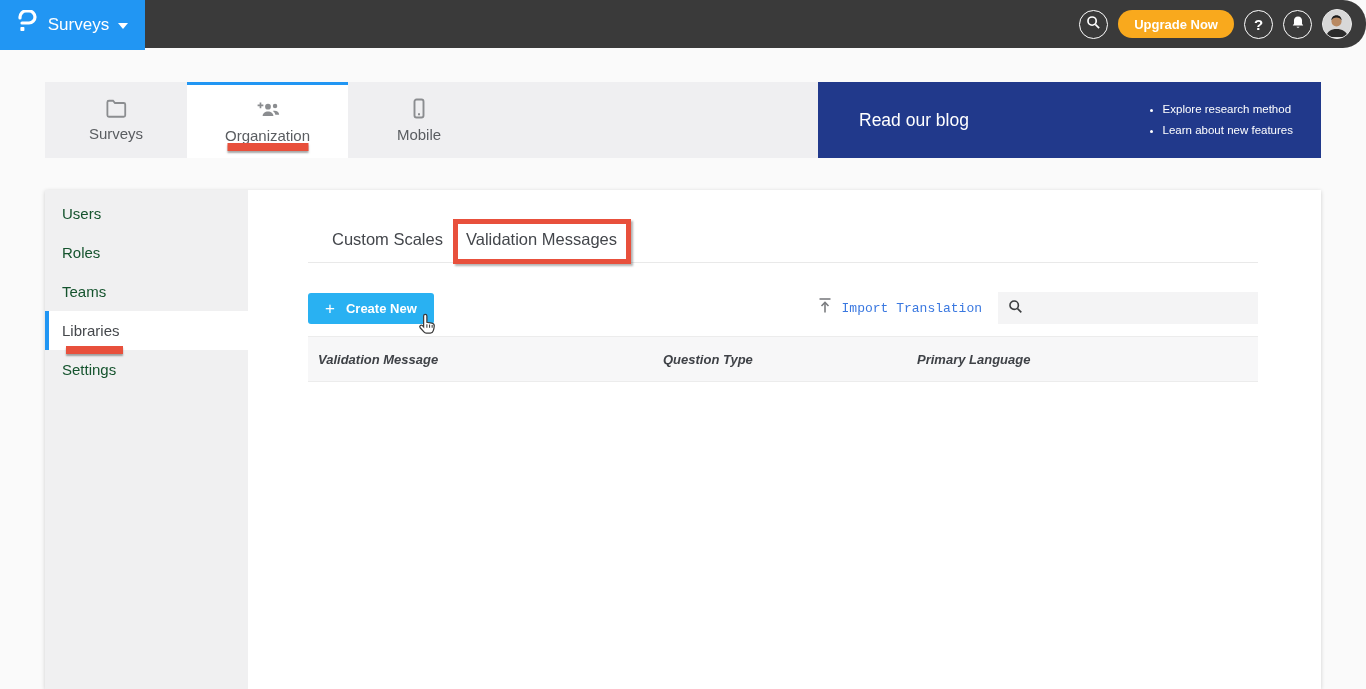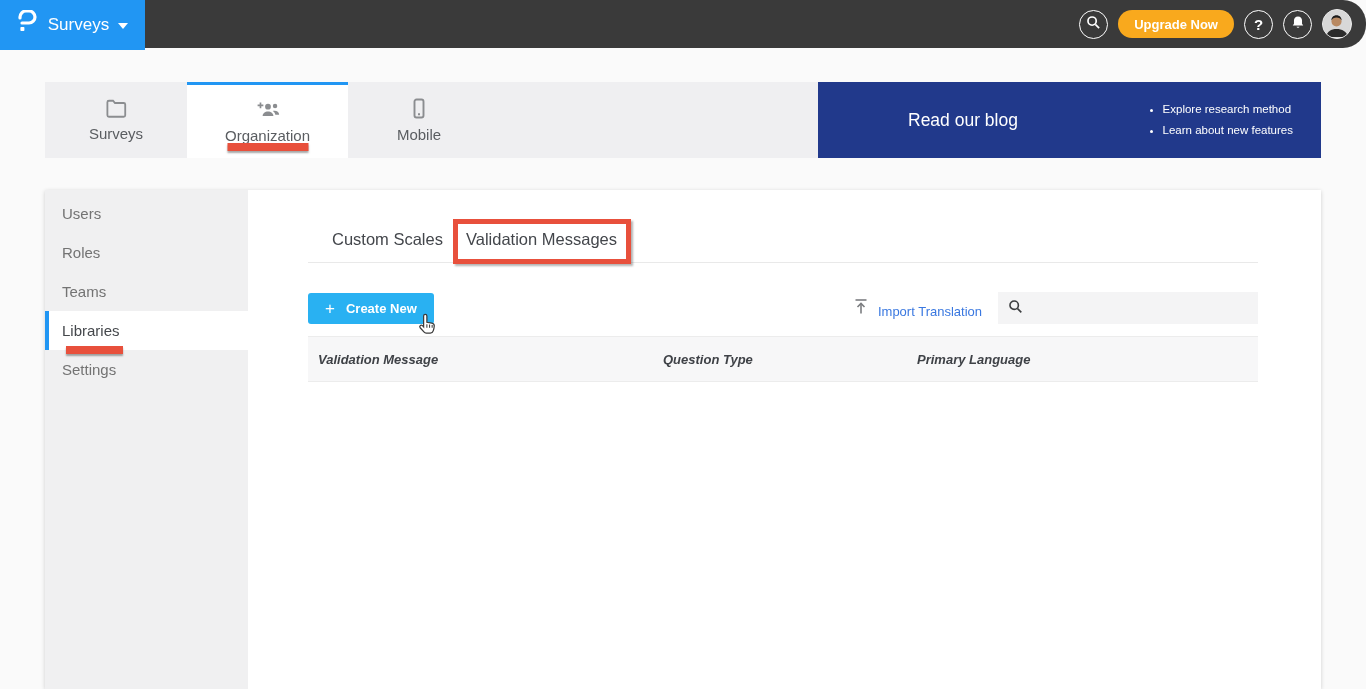--- a/index.html
+++ b/index.html
@@ -27,52 +27,52 @@
              gap:7px; cursor:pointer; position:relative; }
   .mod-tab .mlabel { font-size:15px; color:#5a5d61; }
   .mod-tab.active { background:#fff; border-top:3px solid #2196f3; }
   .mod-tab svg { display:block; }
   .red-underline { position:absolute; left:50%; transform:translateX(-50%); bottom:7px; width:81px; height:8px;
                    background:#e8503c; box-shadow:0 2px 2px rgba(0,0,0,.35); }
 
   
   .promo { position:absolute; left:773px; top:0; width:503px; height:76px; background:#21398b;
            display:flex; align-items:center; }
-  .promo-title { color:#fff; font-size:17.5px; margin-left:90px; cursor:pointer; }
+  .promo-title { color:#fff; font-size:17.5px; margin-left:41px; cursor:pointer; }
   .promo-bullets { margin-left:auto; margin-right:28px; list-style:disc; padding-left:16px; }
   .promo-bullets li { color:#fff; font-size:11.5px; line-height:21px; }
 
   
   .card { position:absolute; left:45px; top:190px; width:1276px; height:499px; background:#fff;
           box-shadow:0 1px 4px rgba(0,0,0,.18); }
 
   
   .side { position:absolute; left:0; top:0; width:203px; height:100%; background:#f0f0f1; padding-top:4px; }
-  .side-item { position:relative; height:39px; line-height:39px; padding-left:17px; font-size:15px; color:#737373; cursor:pointer; }
+  .side-item { position:relative; height:39px; line-height:39px; padding-left:17px; font-size:15px; color:#14532d; cursor:pointer; }
   .side-item.active { background:#fff; border-left:4px solid #2196f3; padding-left:13px; color:#45484c; }
   .side-red { position:absolute; left:17px; bottom:-4px; width:57px; height:8px; background:#e8503c;
               box-shadow:0 2px 2px rgba(0,0,0,.35); z-index:2; }
 
   
   .content { position:absolute; left:203px; top:0; right:0; bottom:0; }
   .ctabs { display:flex; margin:40px 63px 0 60px; border-bottom:1px solid #e9e9e9; }
   .ctab { font-size:16.5px; color:#43464b; padding-bottom:13px; margin-right:23px; cursor:pointer; position:relative; }
   .ctab:first-child { margin-left:24px; }
   .ctab.active { border-bottom:3px solid #2196f3; padding-bottom:10px; }
   .ann-box { position:absolute; top:-11px; left:-13px; right:-14px; bottom:-5px; border:5px solid #e8503c;
              box-shadow:2px 2px 2px rgba(0,0,0,.3); pointer-events:none; }
 
   .toolbar { position:relative; margin:29px 63px 0 60px; display:flex; justify-content:space-between; align-items:center; }
   .create-btn { display:flex; align-items:center; gap:11px; height:31px; padding:0 17px; background:#29b1f2;
                 border:none; border-radius:3px; color:#fff; font-size:13px; font-weight:600;
                 font-family:"Liberation Sans",sans-serif; cursor:pointer; }
   .create-btn .plus { font-size:17px; font-weight:400; line-height:1; }
   .cursor-hand { position:absolute; left:107px; top:19px; pointer-events:none; z-index:5; }
   .tool-right { display:flex; align-items:center; gap:16px; }
-  .import-link { display:flex; align-items:flex-end; gap:9px; cursor:pointer; }
+  .import-link { display:flex; align-items:center; gap:9px; cursor:pointer;font-family:Liberation Mono, monospace; }
   .import-link .ilabel { font-size:13px; color:#3a78e0; }
   .search-box { width:260px; height:32px; background:#f4f4f5; display:flex; align-items:center; padding-left:10px; gap:6px; }
   .search-box input { border:none; outline:none; background:transparent; font-size:13px; flex:1; height:100%;
                       font-family:"Liberation Sans",sans-serif; color:#444; }
 
   .thead { margin:12px 63px 0 60px; height:46px; background:#f7f7f8; border-top:1px solid #ececec;
            border-bottom:1px solid #ececec; display:flex; align-items:center; padding-left:10px; }
   .th { font-size:13px; font-weight:bold; color:#3f4247;font-style:italic; }
   .th.c1 { width:345px; } .th.c2 { width:254px; } .th.c3 { flex:1; }
 </style>

